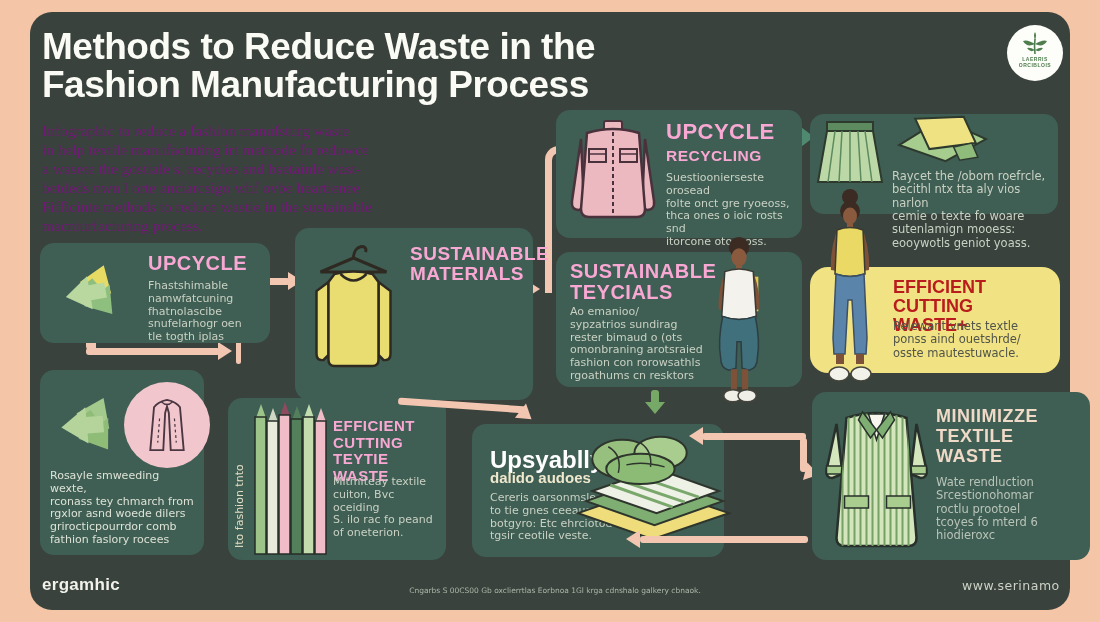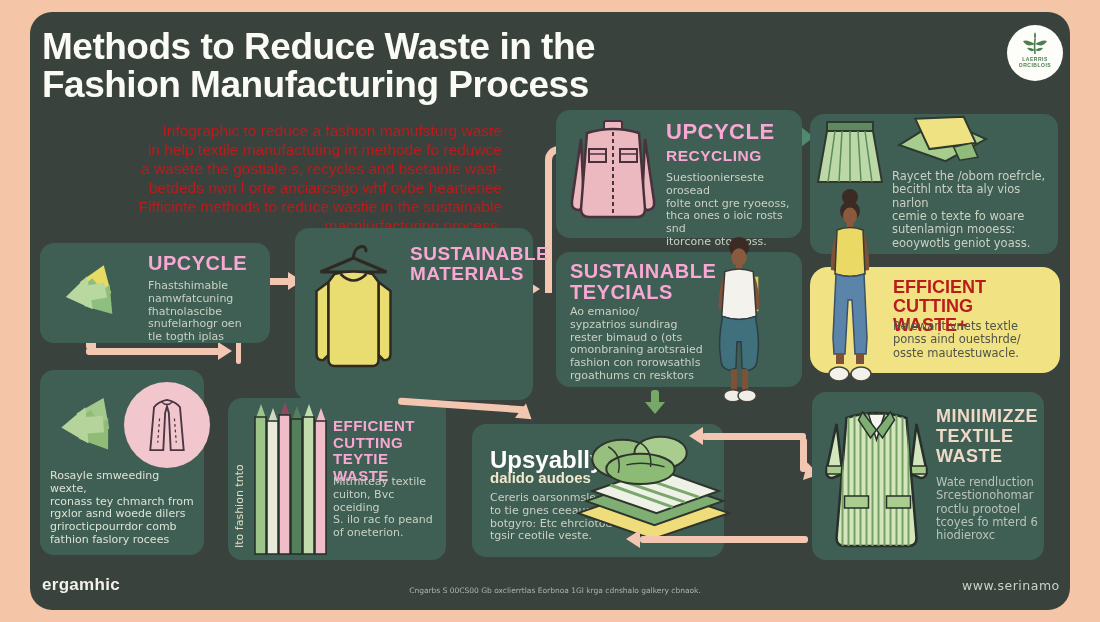--- a/index.html
+++ b/index.html
@@ -3,21 +3,21 @@
 <meta charset="utf-8">
 <style>
   html,body{margin:0;padding:0;}
   #stage{position:relative;width:1100px;height:622px;background:#f5c5a7;overflow:hidden;
          font-family:"Liberation Sans",sans-serif;}
   .abs{position:absolute;}
   #panel{position:absolute;left:30px;top:12px;width:1040px;height:598px;background:#39423c;border-radius:22px;}
   .box{position:absolute;background:#40604f;background:#3f5e54;border-radius:14px;z-index:2;}
   .pre{white-space:pre-line;}
   .big-title{font-weight:800;font-size:37px;line-height:1.02;letter-spacing:-0.5px;color:#fbfbf5;}
-  .intro{font-family:Liberation Sans, sans-serif;font-size:15.5px;line-height:1.22;color:#b91c1c;text-align:right;}
+  .intro{font-family:Liberation Serif, serif;font-size:15.5px;line-height:1.22;color:#701a75;}
   .btitle{font-weight:bold;color:#f9a8d4;letter-spacing:0.5px;line-height:1.05;}
   .body{font-family:"DejaVu Sans",sans-serif;color:#c9d1c3;line-height:1.16;}
   .bar{position:absolute;background:#f3c6b2;border-radius:3px;z-index:1;}
   .tri{position:absolute;width:0;height:0;z-index:1;}
   .tri-right{border-top:9px solid transparent;border-bottom:9px solid transparent;border-left:14px solid #f3c6b2;}
   .tri-left{border-top:9px solid transparent;border-bottom:9px solid transparent;border-right:14px solid #f3c6b2;}
   .tri-down{border-left:10px solid transparent;border-right:10px solid transparent;border-top:12px solid #76a968;}
   .gbar{background:#76a968;}
   .figure{position:absolute;z-index:4;}
   svg{display:block;}
@@ -113,21 +113,21 @@
       </svg>
     </span>
     <div class="abs btitle" style="left:110px;top:10px;font-size:22px;">UPCYCLE</div>
     <div class="abs btitle" style="left:110px;top:38px;font-size:15.5px;">RECYCLING</div>
     <div class="abs body pre" style="left:110px;top:62px;font-size:11px;width:130px;">Suestioonierseste orosead
 folte onct gre ryoeoss,
 thca ones o ioic rosts snd
 itorcone otocooss.</div>
   </div>
 
-  <div class="box" style="left:810px;top:114px;width:248px;height:140px;">
+  <div class="box" style="left:810px;top:114px;width:248px;height:100px;">
     <div class="abs body pre" style="left:82px;top:56px;font-size:11.5px;width:160px;">Raycet the /obom roefrcle,
 becithl ntx tta aly vios narlon
 cemie o texte fo woare
 sutenlamign mooess:
 eooywotls geniot yoass.</div>
   </div>
   <span class="figure" style="left:814px;top:120px;">
     <svg width="72" height="68" viewBox="0 0 70 68">
       <rect x="12" y="2" width="46" height="9" fill="#5d8a5f" stroke="#2e3a2e" stroke-width="2"></rect>
       <path d="M12 11 L3 62 H67 L58 11 Z" fill="#bcd8a6" stroke="#2e3a2e" stroke-width="2"></path>
@@ -261,21 +261,21 @@
       <polygon points="26,76 94,52 162,76 94,100" fill="#7fae72" stroke="#2e352d" stroke-width="2"></polygon>
       <polygon points="32,66 96,44 158,66 96,88" fill="#eef2e6" stroke="#2e352d" stroke-width="2"></polygon>
       <path d="M50 60 L112 82 M62 56 L124 77 M76 51 L138 72" stroke="#7aa86c" stroke-width="3" fill="none"></path>
       <ellipse cx="62" cy="34" rx="30" ry="19" fill="#97c07f" stroke="#2e352d" stroke-width="2"></ellipse>
       <ellipse cx="100" cy="28" rx="26" ry="16" fill="#a8cd8e" stroke="#2e352d" stroke-width="2"></ellipse>
       <ellipse cx="80" cy="44" rx="34" ry="15" fill="#8cbb75" stroke="#2e352d" stroke-width="2"></ellipse>
       <path d="M48 22 Q62 30 58 48 M80 18 Q92 26 90 42 M66 40 Q82 36 104 42" stroke="#2e352d" stroke-width="1.5" fill="none"></path>
     </svg>
   </span>
 
-  <div class="box" style="left:812px;top:392px;width:232px;height:168px;">
+  <div class="box" style="left:812px;top:392px;width:278px;height:168px;">
     <span class="abs" style="left:12px;top:8px;">
       <svg width="106" height="152" viewBox="0 0 105 152">
         <defs>
             <clipPath id="jb">
               <path d="M22 18 Q52 8 82 18 L92 138 Q92 146 84 146 H20 Q12 146 12 138 Z"></path>
             </clipPath>
           </defs>
         <path d="M12 24 L2 70 Q1 78 8 78 L18 74 Z" fill="#d4e6bc" stroke="#27302a" stroke-width="2.5"></path>
         <path d="M92 24 L102 70 Q103 78 96 78 L86 74 Z" fill="#d4e6bc" stroke="#27302a" stroke-width="2.5"></path>
         <rect x="2" y="66" width="16" height="8" fill="#a8cd8e" stroke="#27302a" stroke-width="1.5"></rect>

